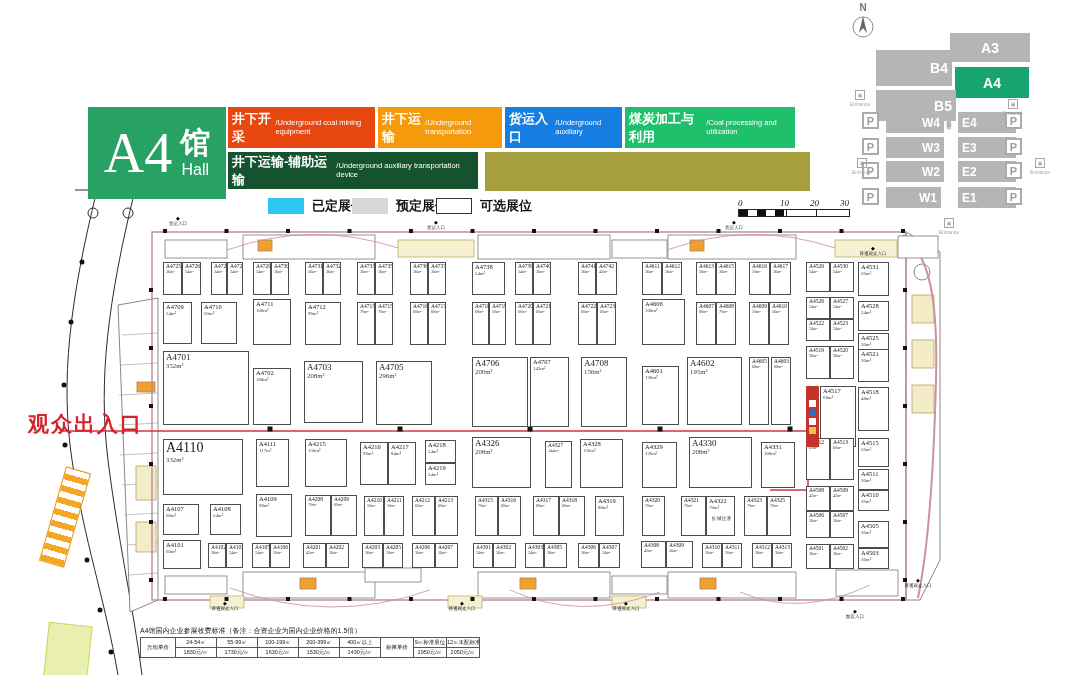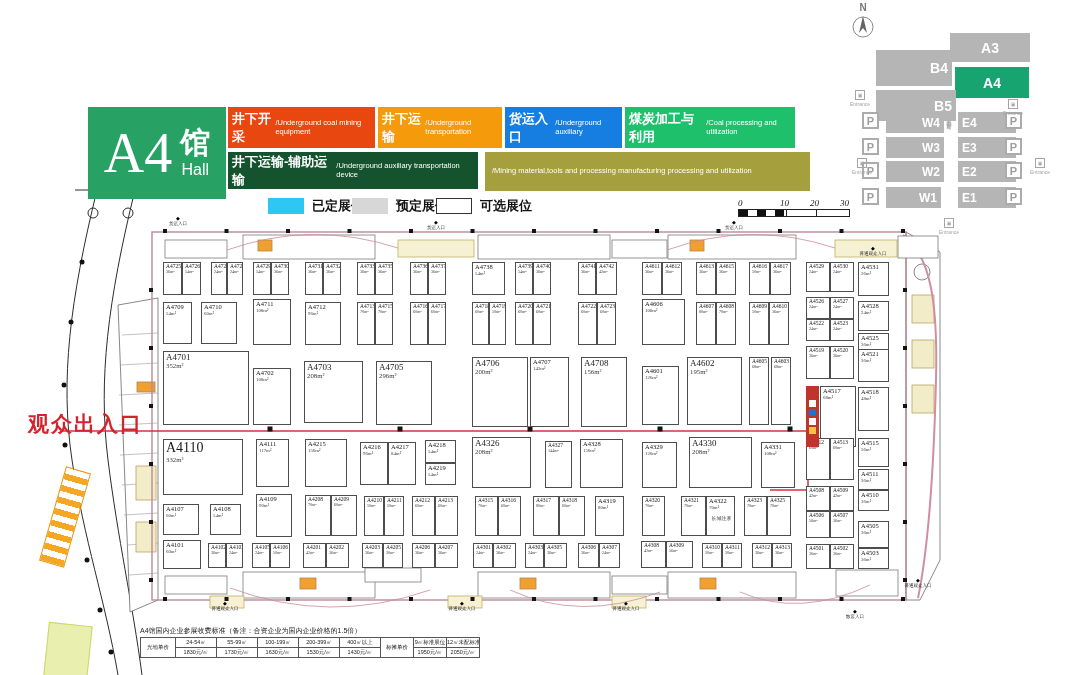--- a/index.html
+++ b/index.html
@@ -762,21 +762,20 @@
       </div>
       <div class="cat" style="left: 625px; top: 107px; width: 170px; height: 41px; background: rgb(31, 192, 108);">
         <span class="cn">煤炭加工与利用</span>
         <span class="en">/Coal processing and utilization</span>
       </div>
       <div class="cat" style="left: 228px; top: 152px; width: 250px; height: 37px; background: #14532d;">
         <span class="cn">井下运输-辅助运输</span>
         <span class="en">/Underground auxiliary transportation device</span>
       </div>
       <div class="cat" style="left: 485px; top: 152px; width: 325px; height: 39px; background: rgb(165, 159, 61);">
-        <span class="en">/Mining material,tools and processing manufacturing  processing and utilization</span>
       </div>
     </div>
   <div id="legend">
       <div class="lg" style="left: 268px; top: 197px;">
         <span class="sw" style="background: rgb(46, 198, 243); border: none;"></span>
         <span class="lb">已定展位</span>
       </div>
       <div class="lg" style="left: 352px; top: 197px;">
         <span class="sw" style="background: rgb(215, 215, 215); border: none;"></span>
         <span class="lb">预定展位</span>

